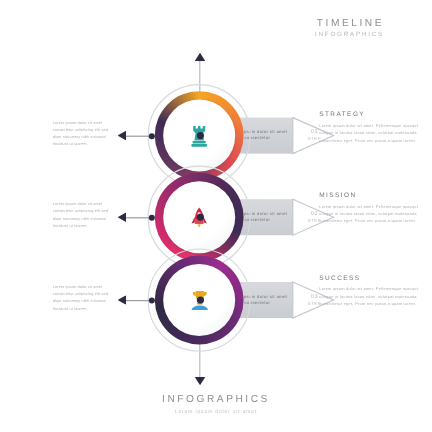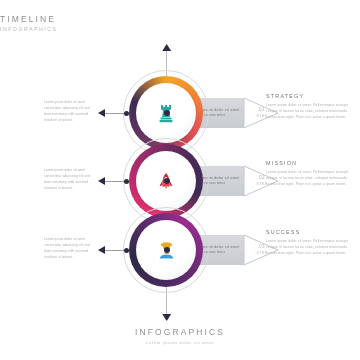--- a/index.html
+++ b/index.html
@@ -6,21 +6,21 @@
   body{
     width:360px;height:360px;
     background:#ffffff;
     font-family:"Liberation Sans", sans-serif;
     overflow:hidden;
     position:relative;
   }
   .stage{position:absolute;inset:0;}
 
   
-  .header{position:absolute;top:14px;left:0;width:320px;text-align:left;}
+  .header{position:absolute;top:14px;left:0;width:320px;text-align:right;}
   .header .t1{
     font-size:8.5px;letter-spacing:2.1px;color:#8d9095;font-weight:400;
   }
   .header .t2{
     font-size:5.2px;letter-spacing:1.5px;color:#b3b6ba;margin-top:2px;
   }
 
   
   .footer{position:absolute;top:327px;left:0;width:360px;text-align:center;}
   .footer .f1{font-size:8.5px;letter-spacing:2.1px;color:#8d9095;}

